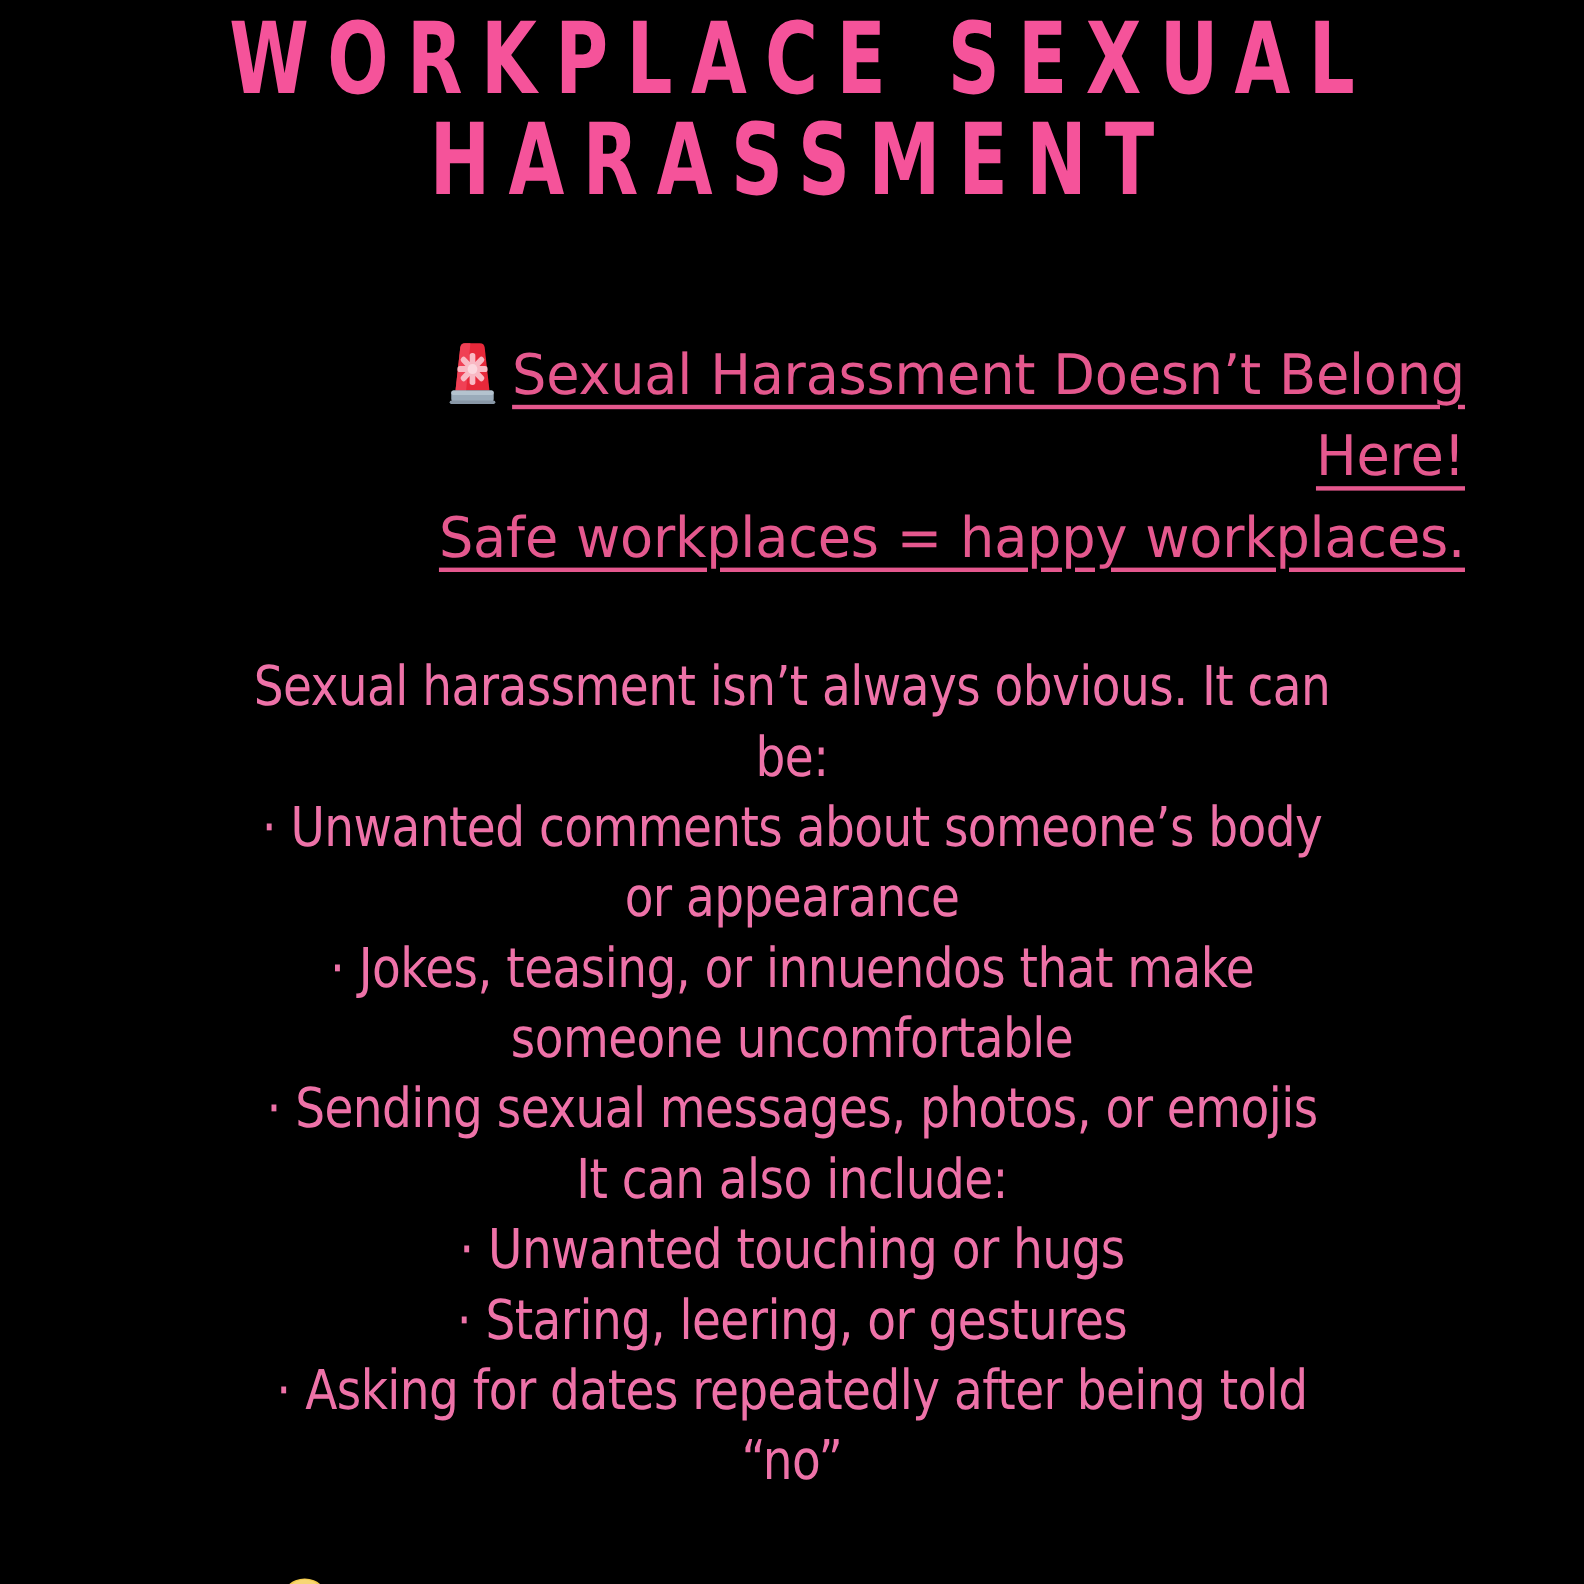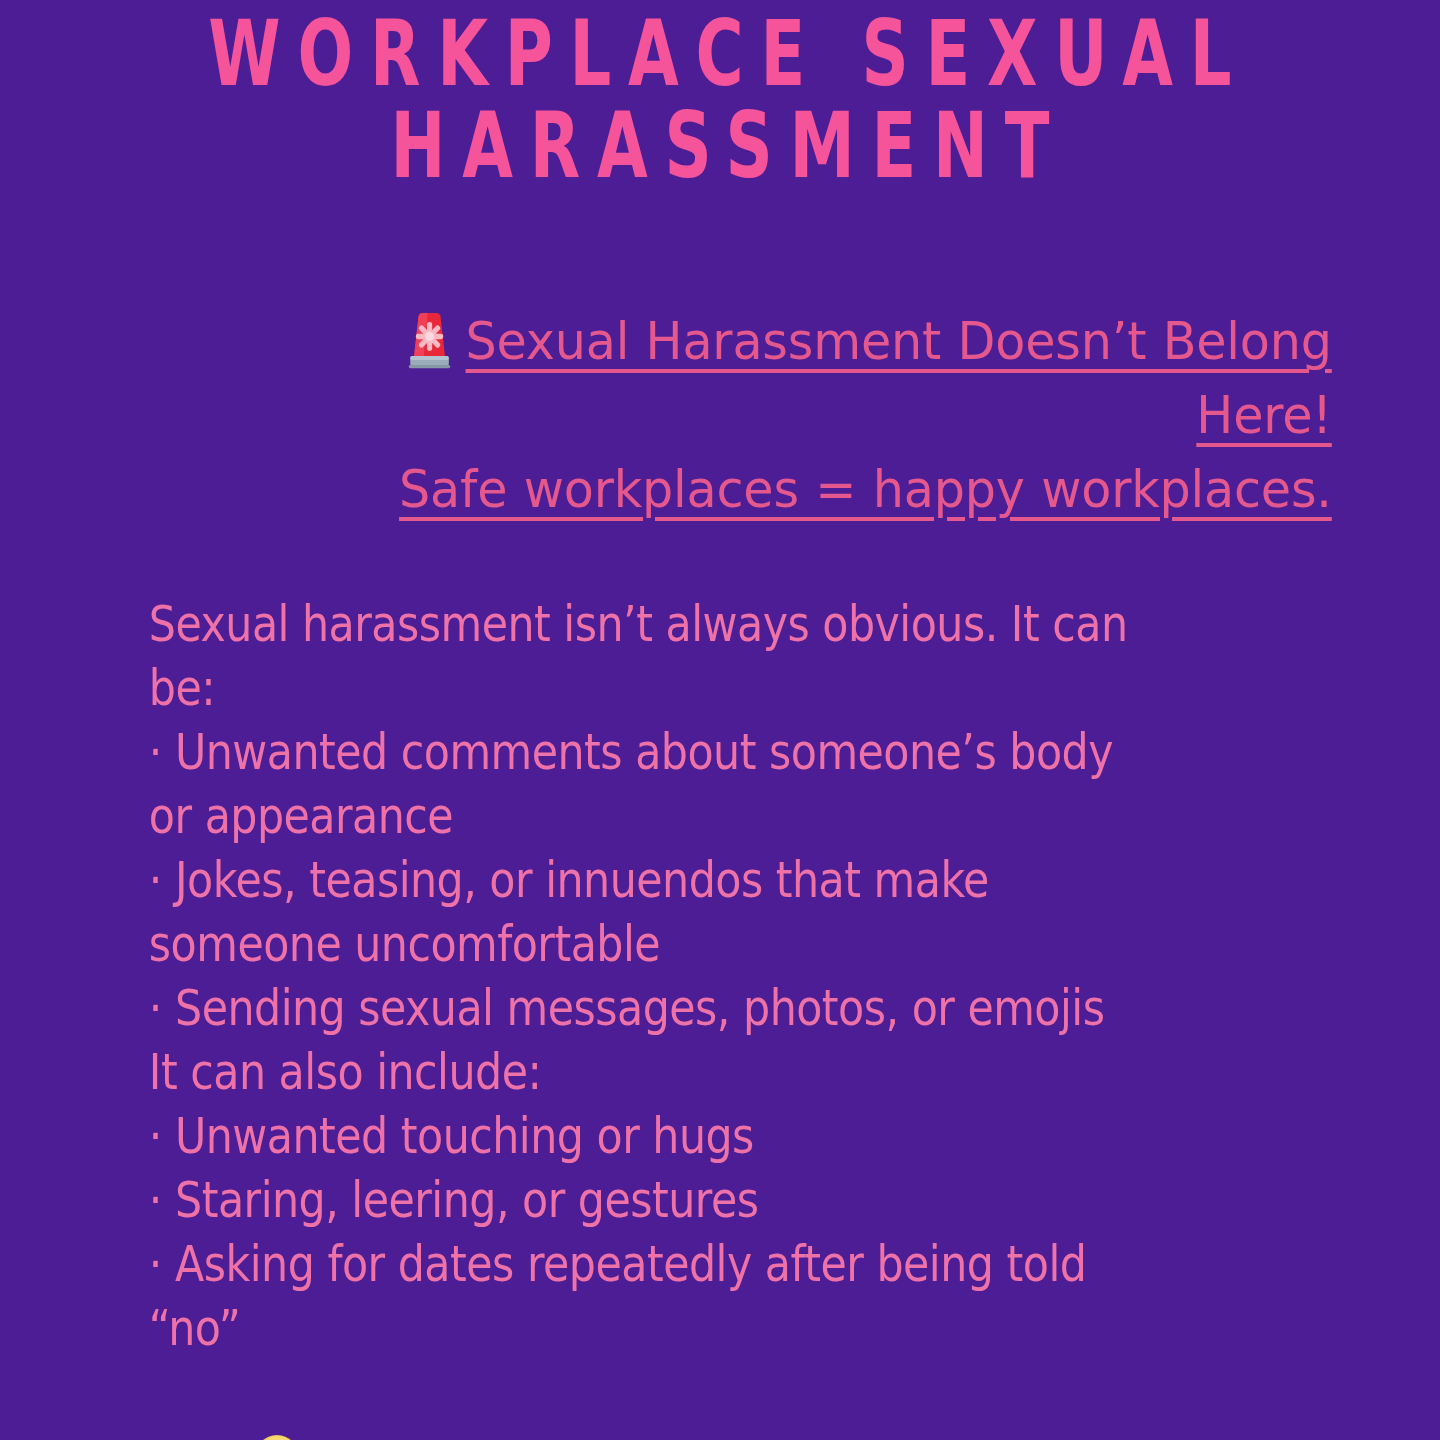--- a/index.html
+++ b/index.html
@@ -14,21 +14,21 @@
     background: #FDEAF7;
     font-family: "Liberation Sans", sans-serif;
     position: relative;
   }
 
   .poster {
     position: absolute;
     inset: 0;
     width: 1440px;
     height: 1440px;
-    background: #4c1d95;
+    background: #000000;
     overflow: hidden;
   }
 
   
   .title-block {
     position: absolute;
     left: 0;
     right: 0;
     top: 4px;
     text-align: center;
@@ -83,21 +83,21 @@
     margin-right: 7px;
   }
   .siren svg { display: block; width: 60px; height: 62px; }
 
   
   .body-block {
     position: absolute;
     left: 52px;
     right: 52px;
     top: 592px;
-    text-align: left;
+    text-align: center;
   }
   .body-line {
     display: block;
     font-family: "DejaVu Sans", sans-serif;
     font-weight: 400;
     font-size: 50px;
     line-height: 64px;
     color: #EE72A8;
     white-space: nowrap;
     letter-spacing: -0.012em;

